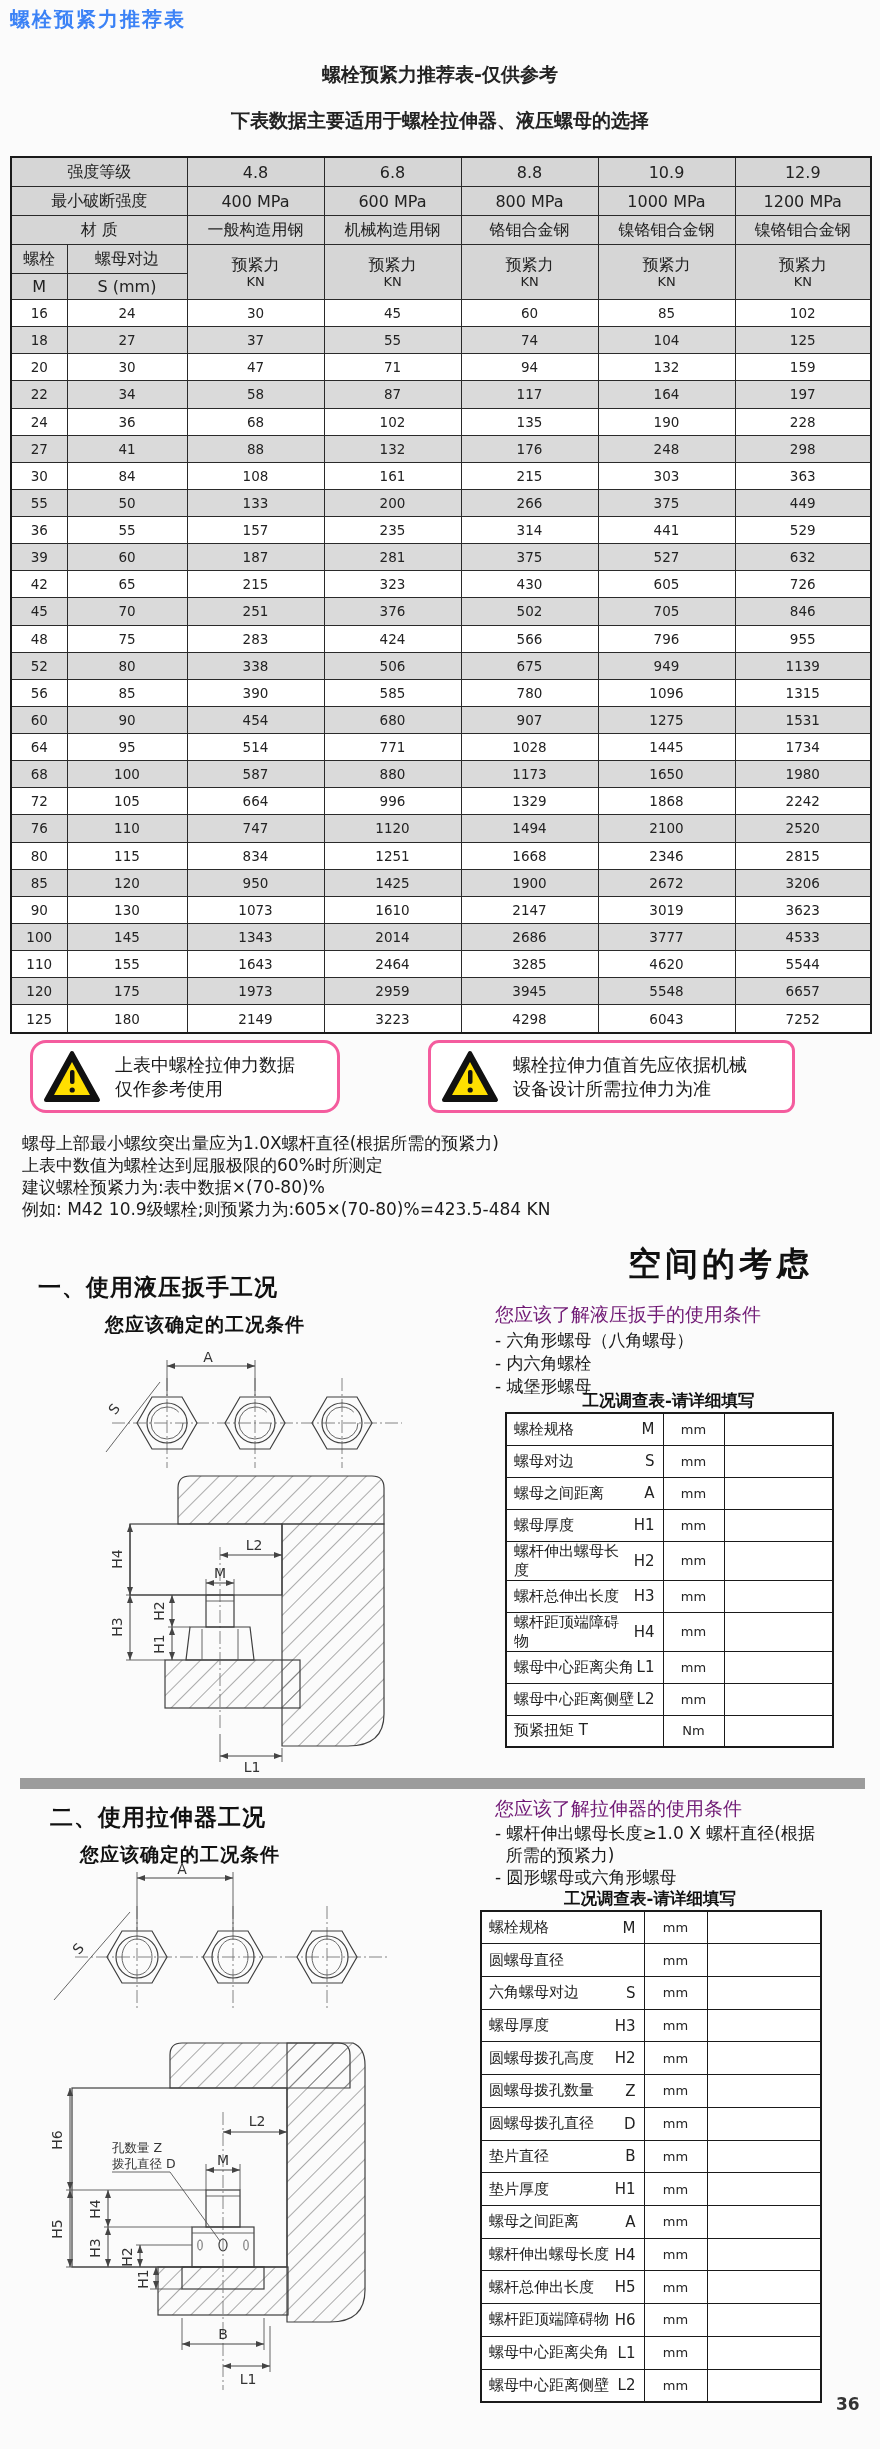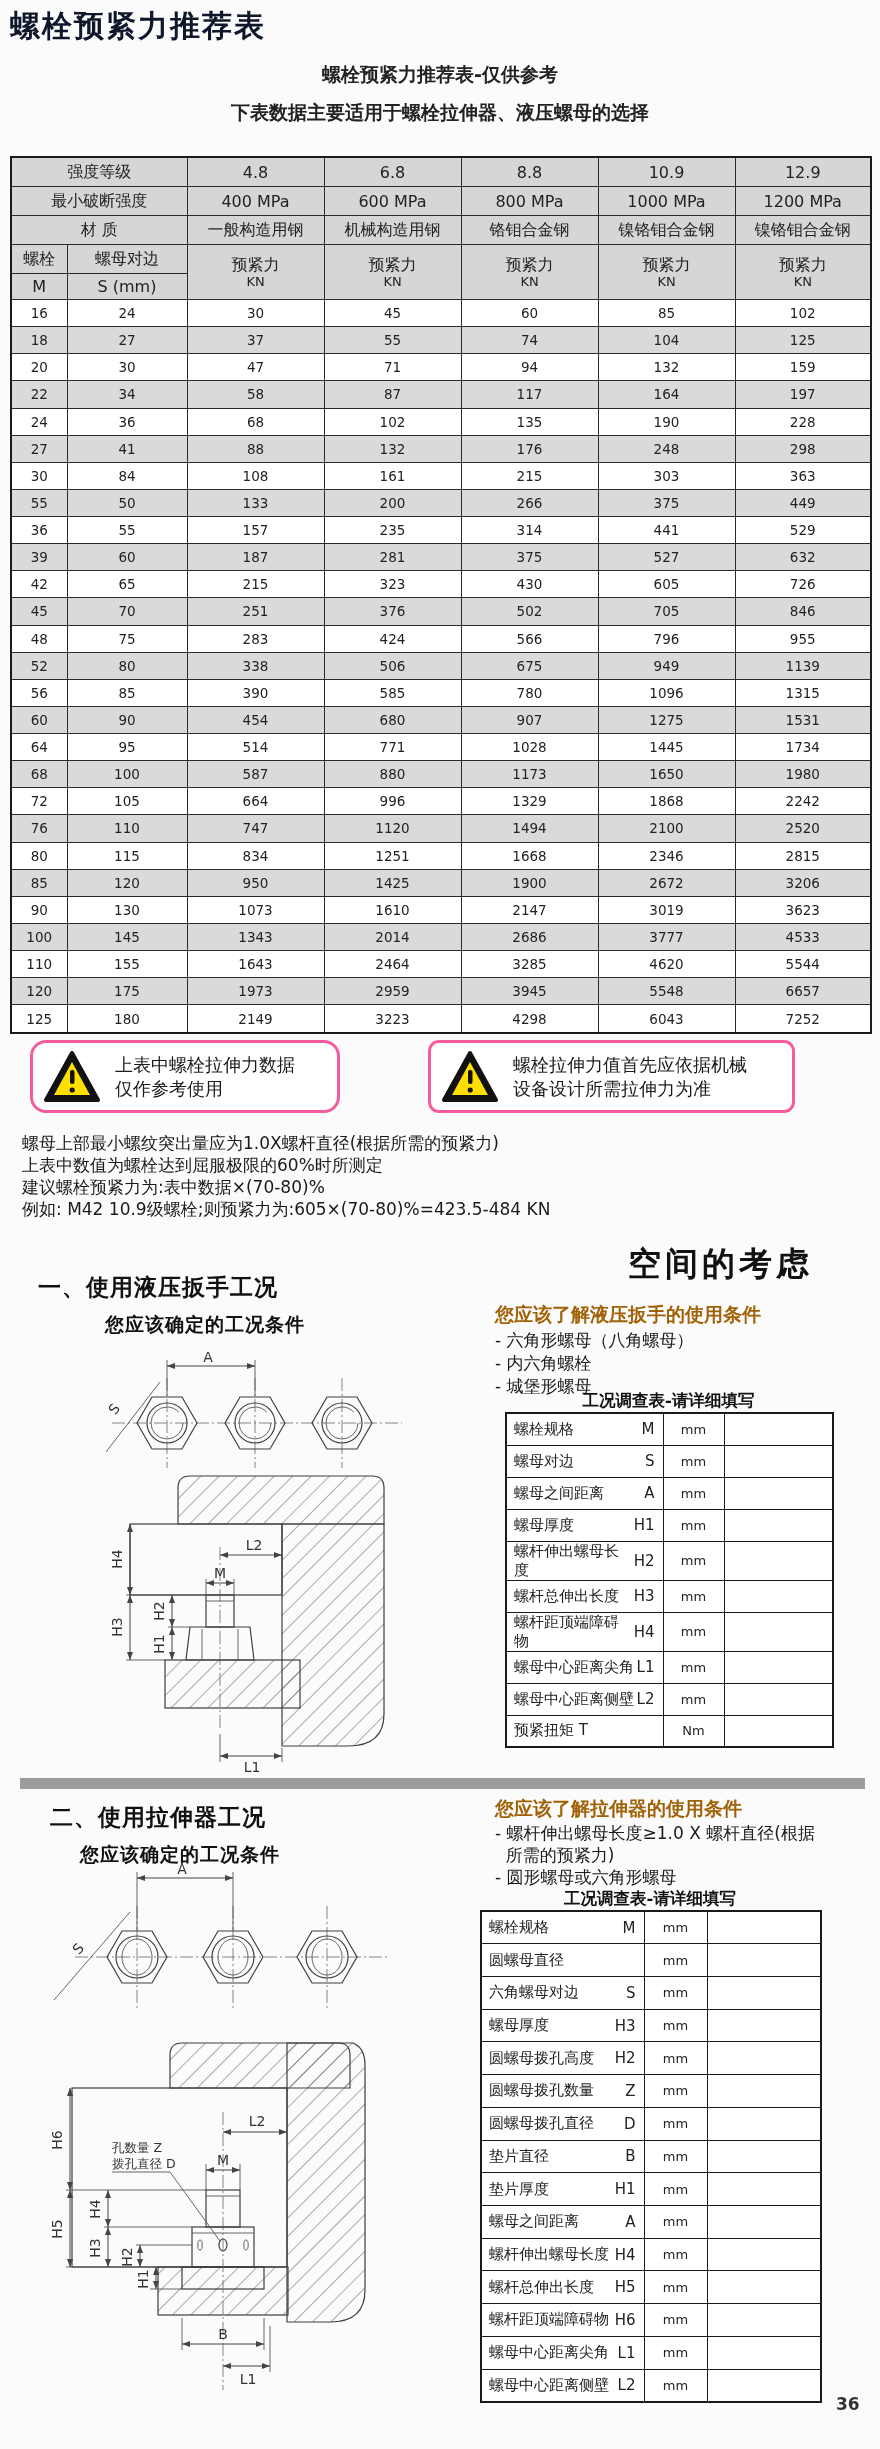--- a/index.html
+++ b/index.html
@@ -1,41 +1,41 @@
 <!DOCTYPE html>
 <html><head>
 <meta charset="utf-8">
 <style>
   html,body{margin:0;padding:0;}
   body{width:880px;height:2449px;background:#fbfbfb;font-family:"DejaVu Sans",sans-serif;color:#222;position:relative;overflow:hidden;}
   .abs{position:absolute;}
   
-  .page-title{left:10px;top:6px;font-size:30px;font-weight:bold;letter-spacing:2px;color:#0f172a;}
+  .page-title{left:10px;top:6px;font-size:20px;font-weight:bold;letter-spacing:2px;color:#3b82f6;}
   .sub1{left:0;top:62px;width:880px;text-align:center;font-size:19px;font-weight:bold;}
-  .sub2{left:0;top:100px;width:880px;text-align:center;font-size:19px;font-weight:bold;}
+  .sub2{left:0;top:108px;width:880px;text-align:center;font-size:19px;font-weight:bold;}
   
   .main-table-wrap{left:10px;top:156px;width:860px;height:878px;}
   table.main{border-collapse:collapse;width:860px;height:878px;table-layout:fixed;border:2px solid #1a1a1a;background:#fff;}
   table.main td{border:1px solid #2a2a2a;text-align:center;vertical-align:middle;font-size:13.5px;color:#222;padding:0;overflow:hidden;}
   table.main td.hd{background:#d6d6d6;font-size:16px;}
   table.main tr.hrow td{height:28px;margin-top:28px;}
   table.main tr.srow td{height:25px;}
   table.main td.force div:first-child{font-size:16px;line-height:19px;}
   table.main td.force div.unit{font-size:13px;line-height:15px;}
   table.main tr.alt td{background:#dadada;}
   
   .warnbox{border:3px solid #f45c9e;border-radius:16px;background:#fff;display:flex;align-items:center;gap:14px;box-sizing:border-box;padding:6px 10px;}
   .warnbox .wtext{font-size:18px;line-height:24px;color:#1a1a1a;}
   
   .notes{left:22px;top:1132px;font-size:17px;line-height:22px;color:#1a1a1a;}
   
   .h-sec{font-size:23px;font-weight:bold;color:#111;letter-spacing:1px;}
   .h-sub{font-size:19px;font-weight:bold;color:#111;letter-spacing:1px;}
   .big-title{font-size:33px;font-weight:bold;letter-spacing:4px;color:#111;}
-  .cond-title{font-size:19px;font-weight:bold;color:#a16207;}
+  .cond-title{font-size:19px;font-weight:normal;color:#701a75;}
   .bullets{font-size:17px;line-height:23px;color:#1a1a1a;white-space:pre;}
   .tbl-title{font-size:16.5px;font-weight:bold;text-align:center;color:#111;}
   
   table.survey{border-collapse:collapse;table-layout:fixed;border:2px solid #1a1a1a;background:#fff;width:100%;height:100%;}
   table.survey td{border:1.5px solid #1a1a1a;font-size:15px;color:#222;vertical-align:middle;padding:0;}
   table.survey td.lblc{padding:0 8px 0 7px;}
   table.survey td.lblc .row{display:flex;justify-content:space-between;align-items:center;}
   table.survey td.unitc{text-align:center;font-size:13px;}
   
   .divider{left:20px;top:1778px;width:845px;height:11px;background:#9c9c9c;}

